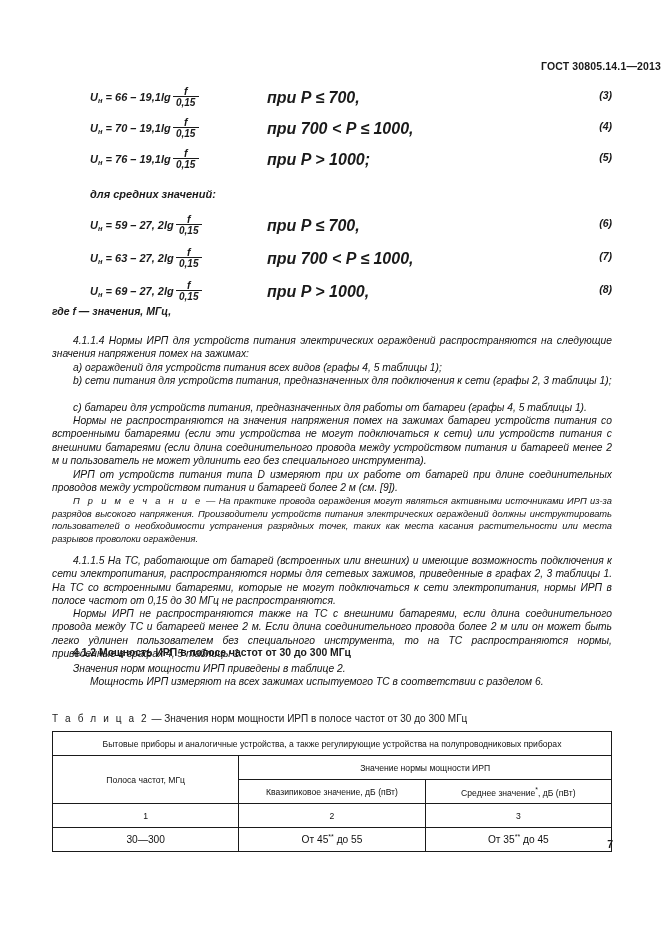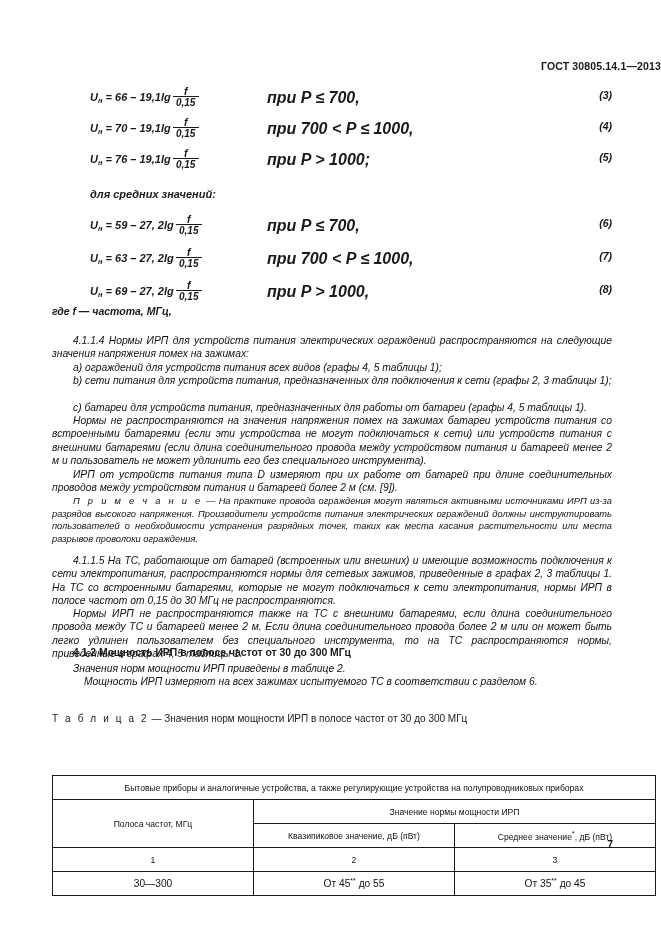--- a/index.html
+++ b/index.html
@@ -148,24 +148,23 @@
   
   .table-caption {
     position: absolute;
     font-size: 10px;
     white-space: nowrap;
   }
   .table-caption .tsp { letter-spacing: 2.1px; }
   table.norm {
     position: absolute;
     border-collapse: collapse;
-    width: 604px;
+    width: 560px;
     font-size: 8.6px;
     table-layout: fixed;
-    margin-top: 44px;
   }
   table.norm td {
     border: 0.9px solid #1a1a1a;
     text-align: center;
     vertical-align: middle;
     padding: 2px 3px;
     color: #111;
   }
   table.norm td.tall { height: 19px; }
   td.c1 { width: 103px; }
@@ -271,21 +270,21 @@
           <span class="num">f</span>
           <span class="bar"></span>
           <span class="den">0,15</span>
         </span>
       </span>
       <span class="cond"><span>при P &gt; 1000</span><span>,</span></span>
       <span class="eqnum">(8)</span>
     </div>
   </div>
 
-  <div class="where" style="left:52px; top:305px;">где f  —  частота, МГц,</div>
+  <div class="where" style="left:52px; top:305px;">где f  —  значения, МГц,</div>
 
   <div class="para hang" style="left:52px; top:334px;">4.1.1.4  Нормы ИРП для устройств питания электрических ограждений распространяются на следующие значения напряжения помех на зажимах:</div>
 
   <div class="para hang" style="left:52px; top:361px;">a) ограждений для устройств питания всех видов (графы 4, 5 таблицы 1);</div>
 
   <div class="para hang" style="left:52px; top:374px;">b) сети питания для устройств питания, предназначенных для подключения к сети (графы 2, 3 таблицы 1);</div>
 
   <div class="para hang" style="left:52px; top:401px;">c) батареи для устройств питания, предназначенных для работы от батареи (графы 4, 5 таблицы 1).</div>
 
   <div class="para hang" style="left:52px; top:414px;">Нормы не распространяются на значения напряжения помех на зажимах батареи устройств питания со встроенными батареями (если эти устройства не могут подключаться к сети) или устройств питания с внешними батареями (если длина соединительного провода между устройством питания и батареей менее 2 м и пользователь не может удлинить его без специального инструмента).</div>
@@ -295,21 +294,21 @@
   <div class="para note hang" style="left:52px; top:495px;"><span class="spaced">П р и м е ч а н и е</span><span> — </span><span>На практике провода ограждения могут являться активными источниками ИРП из-за разрядов высокого напряжения. Производители устройств питания электрических ограждений должны инструктировать пользователей о необходимости устранения разрядных точек, таких как места касания растительности или места разрывов проволоки ограждения.</span></div>
 
   <div class="para hang" style="left:52px; top:554px;">4.1.1.5  На ТС, работающие от батарей (встроенных или внешних) и имеющие возможность подключения к сети электропитания, распространяются нормы для сетевых зажимов, приведенные в графах 2, 3 таблицы 1. На ТС со встроенными батареями, которые не могут подключаться к сети электропитания, нормы ИРП в полосе частот от 0,15 до 30 МГц не распространяются.</div>
 
   <div class="para hang" style="left:52px; top:607px;">Нормы ИРП не распространяются также на ТС с внешними батареями, если длина соединительного провода между ТС и батареей менее 2 м. Если длина соединительного провода более 2 м или он может быть легко удлинен пользователем без специального инструмента, то на ТС распространяются нормы, приведенные в графах 4, 5 таблицы 1.</div>
 
   <div class="heading" style="left:73px; top:647px;">4.1.2  Мощность ИРП в полосе частот от 30 до 300 МГц</div>
 
   <div class="para hang" style="left:52px; top:662px;">Значения норм мощности ИРП приведены в таблице 2.</div>
 
-  <div class="para hang" style="left:63px; top:675px;">Мощность ИРП измеряют на всех зажимах испытуемого ТС в соответствии с разделом 6.</div>
+  <div class="para hang" style="left:69px; top:675px;">Мощность ИРП измеряют на всех зажимах испытуемого ТС в соответствии с разделом 6.</div>
 
   <div class="table-caption" style="left:52px; top:713px;"><span class="tsp">Т а б л и ц а  2</span><span> — Значения норм мощности ИРП в полосе частот от 30 до 300 МГц</span></div>
 
   <table class="norm" style="left:52px; top:731px;">
     <tbody>
       <tr>
         <td colspan="3" class="tall">Бытовые приборы и аналогичные устройства, а также регулирующие устройства на полупроводниковых приборах</td>
       </tr>
       <tr>
         <td class="c1" rowspan="2">Полоса частот, МГц</td>

